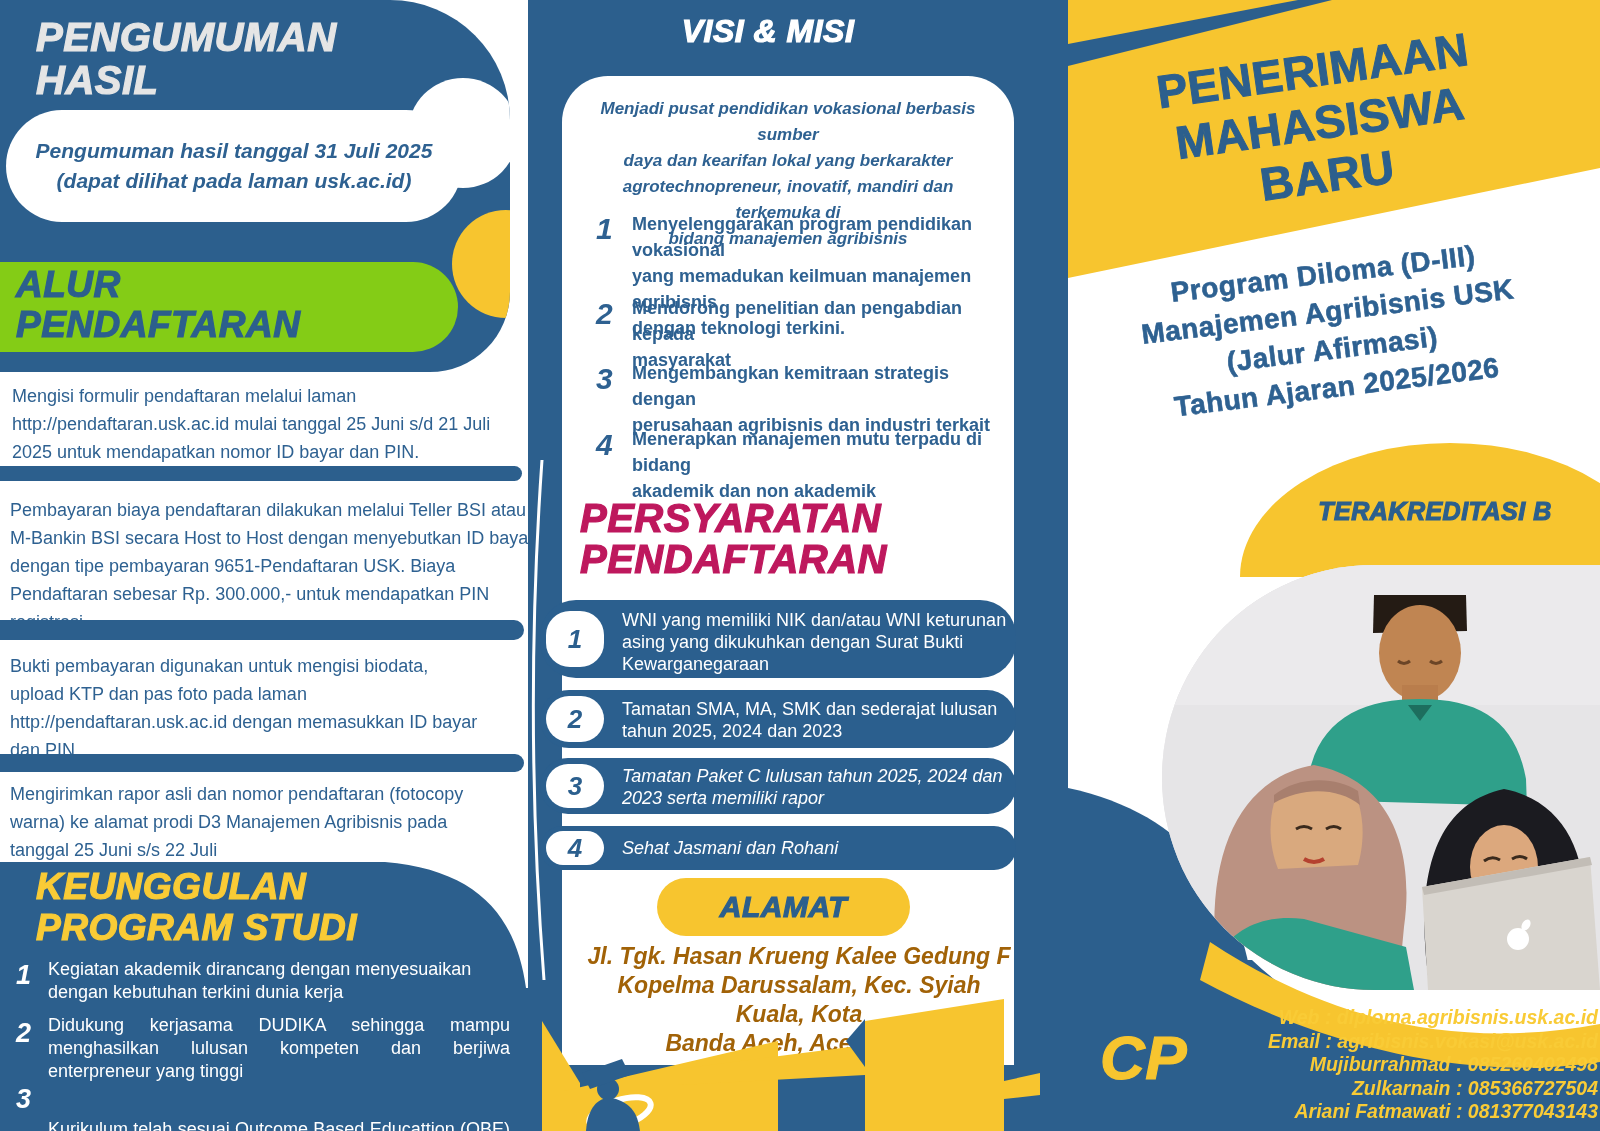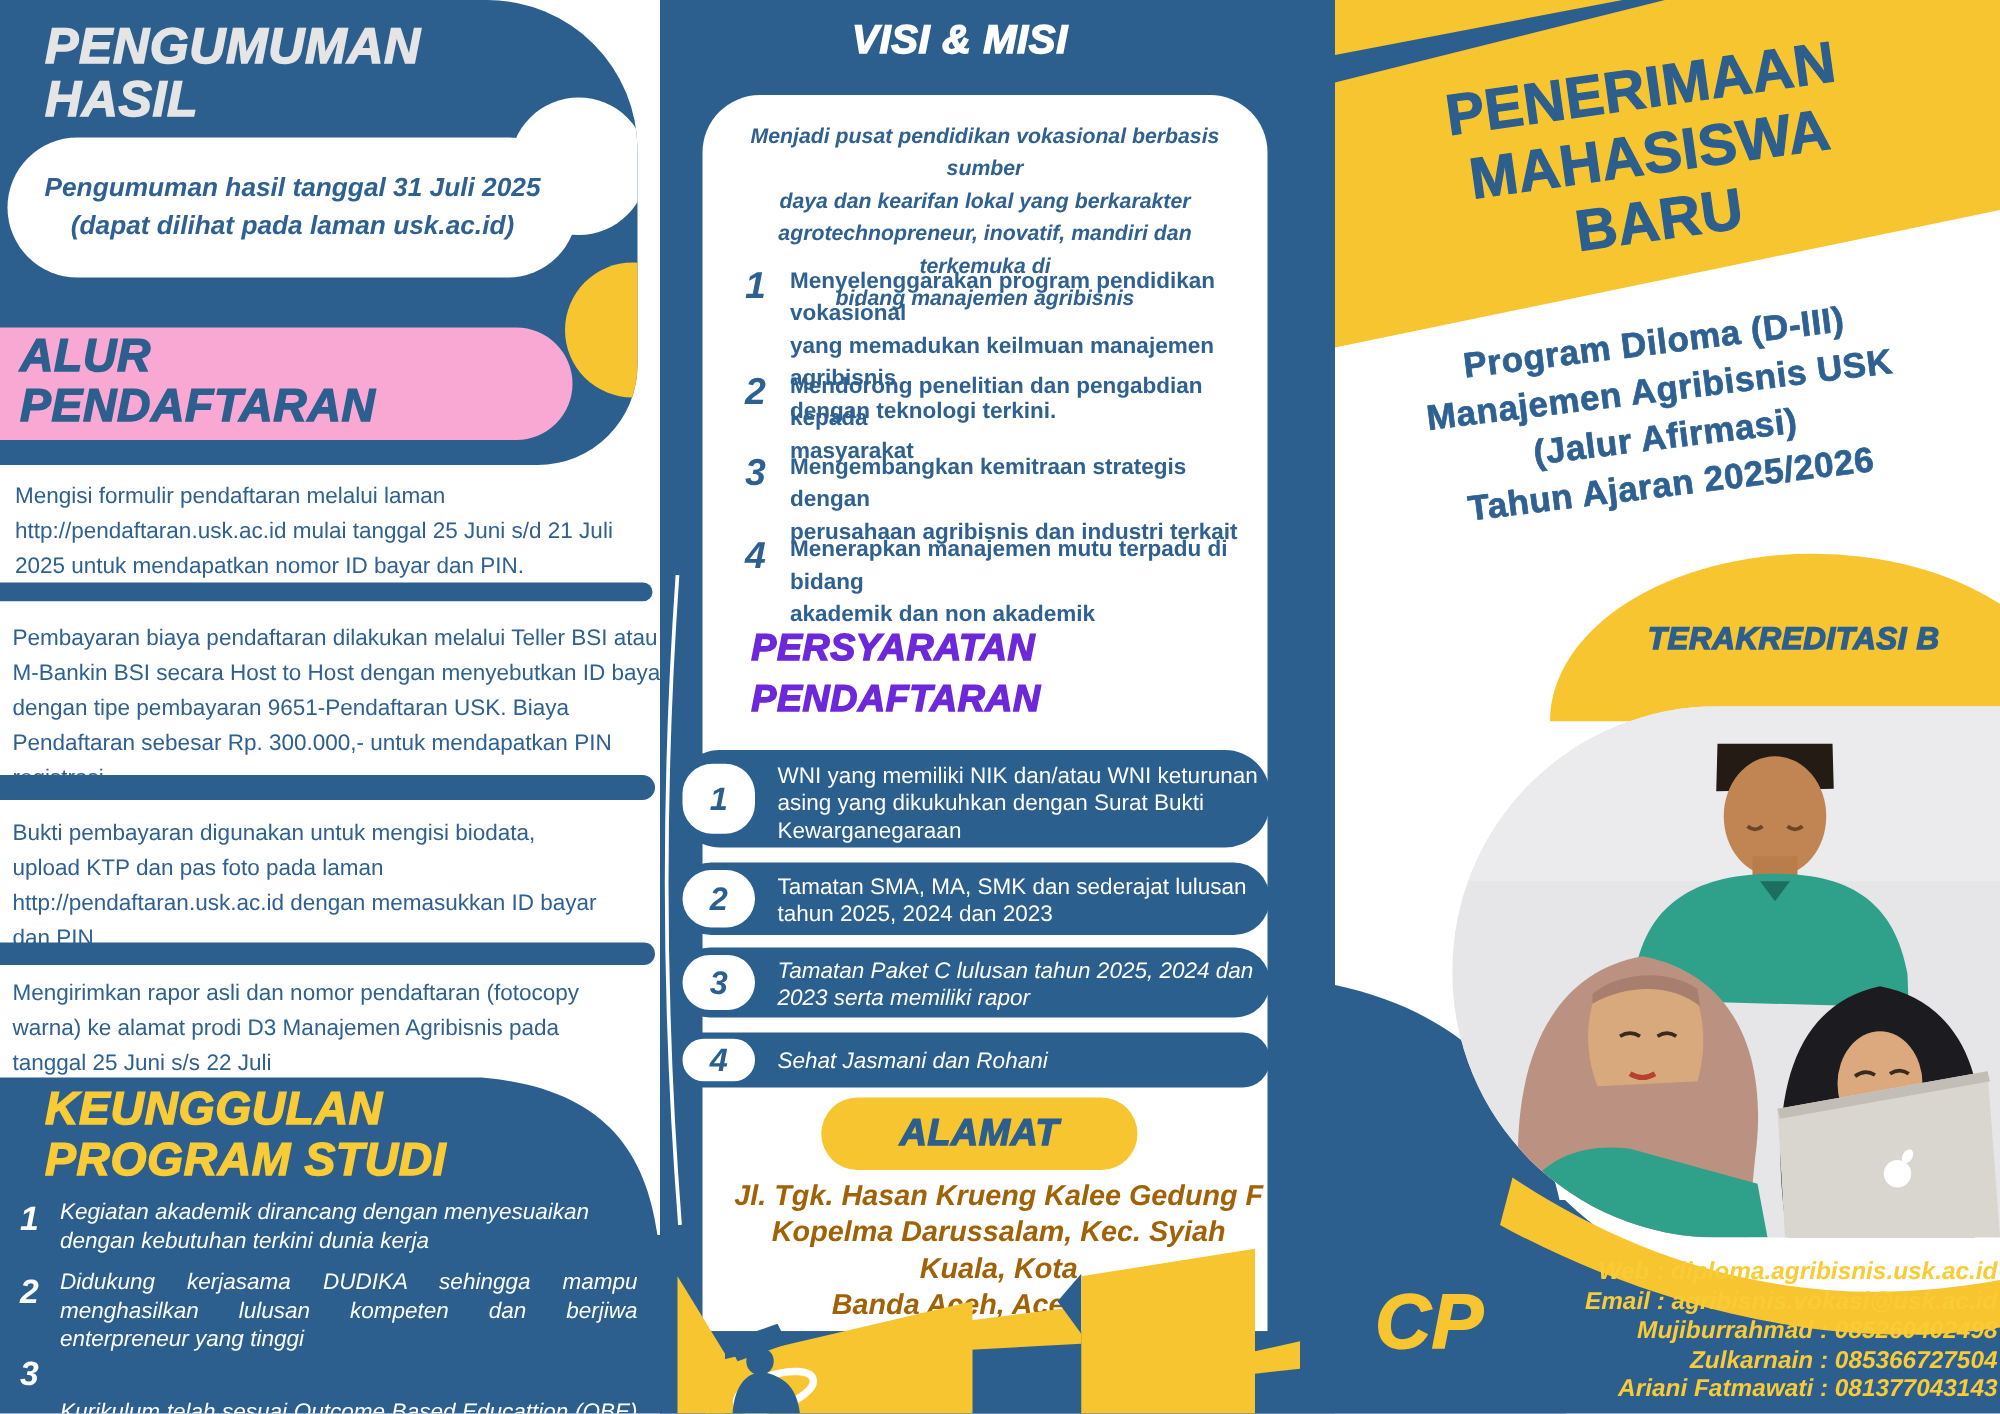--- a/index.html
+++ b/index.html
@@ -16,40 +16,40 @@
   .blk-top{left:0;top:0;width:510px;height:372px;background:#2C5F8D;
     border-radius:0 120px 80px 0;overflow:hidden;}
   .deco-circle-white{position:absolute;left:408px;top:78px;width:110px;height:110px;border-radius:50%;background:#ffffff;}
   .deco-circle-yellow{position:absolute;left:452px;top:210px;width:108px;height:108px;border-radius:50%;background:#F7C52F;}
   .peng-title{position:absolute;left:36px;top:16px;color:#e5e5e5;font-size:40px;line-height:43px;}
   .peng-card{position:absolute;left:6px;top:110px;width:456px;height:112px;background:#ffffff;border-radius:56px;
     display:flex;align-items:center;justify-content:center;}
   .peng-card-text{width:400px;text-align:center;color:#2E6191;font-size:21px;line-height:30px;font-style:italic;font-weight:600;}
   .peng-card-text b{font-weight:bold;}
 
-  .banner-alur{left:0;top:262px;width:458px;height:90px;background:#f9a8d4;border-radius:0 48px 48px 0;}
+  .banner-alur{left:0;top:262px;width:458px;height:90px;background:#84cc16;border-radius:0 48px 48px 0;}
   .alur-title{position:absolute;left:16px;top:3px;color:#2C5F8D;font-size:37px;line-height:40px;}
 
   .step{color:#2E6191;font-size:18px;line-height:28px;}
   .band{background:#2C5F8D;border-radius:0 14px 14px 0;}
 
   .keu-svg{left:0;top:848px;width:530px;height:283px;}
   .keu-title{left:36px;top:866px;color:#F9CB36;font-size:37px;line-height:41px;}
   .keu-num{color:#ffffff;font-size:27px;font-weight:bold;font-style:italic;}
-  .keu-text{color:#ffffff;font-size:18px;line-height:23px;font-style:italic;}
+  .keu-text{color:#ffffff;font-size:18px;line-height:23px;}
   .just{text-align:justify;text-align-last:justify;}
 
   
   .col-mid{left:528px;top:0;width:512px;height:1131px;background:#2C5F8D;}
   .mid-title{left:598px;top:13px;width:340px;text-align:center;color:#ffffff;font-size:32px;}
   .mid-panel{left:562px;top:76px;width:452px;height:989px;background:#ffffff;border-radius:46px 46px 0 0;}
   .visi{left:580px;top:96px;width:416px;text-align:center;color:#2E6191;font-size:17px;line-height:26px;font-weight:bold;font-style:italic;}
   .misi-num{color:#2E6191;font-size:30px;font-weight:bold;font-style:italic;}
   .misi-text{color:#2E6191;font-size:18px;line-height:26px;font-weight:bold;}
-  .pers-title{left:580px;top:498px;color:#6d28d9;font-size:30px;line-height:41px;margin-left:21px;}
+  .pers-title{left:580px;top:498px;color:#be185d;font-size:40px;line-height:41px;}
   .pbar{left:540px;width:476px;background:#2B5F8E;border-radius:36px;color:#ffffff;}
   .pbar-text{position:absolute;left:82px;font-size:18px;line-height:22px;}
   .pbar-notch{position:absolute;left:6px;top:50%;transform:translateY(-50%);width:58px;background:#ffffff;border-radius:24px;
     display:flex;align-items:center;justify-content:center;}
   .pbar-num{color:#2B5F8E;font-size:26px;font-weight:bold;font-style:italic;}
   .alamat-pill{left:657px;top:878px;width:253px;height:58px;background:#F7C52F;border-radius:29px;
     display:flex;align-items:center;justify-content:center;color:#2C5F8D;font-size:30px;}
   .address{left:584px;top:942px;width:430px;color:#a16207;font-size:23px;line-height:29px;font-weight:bold;font-style:italic;text-align:center;}
 
   

